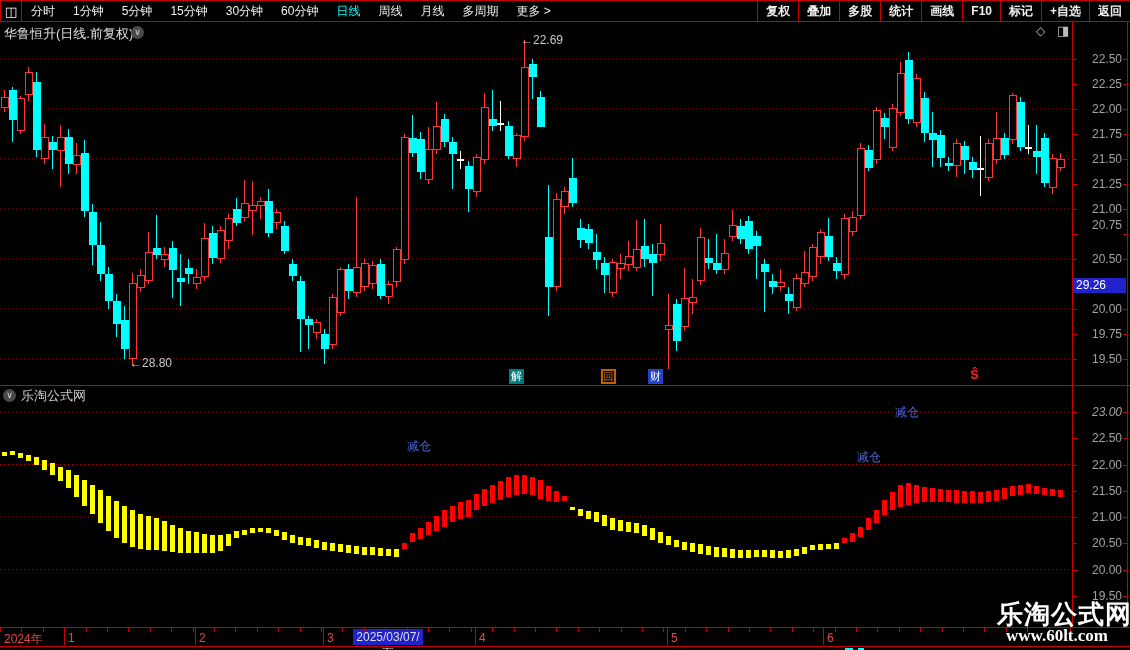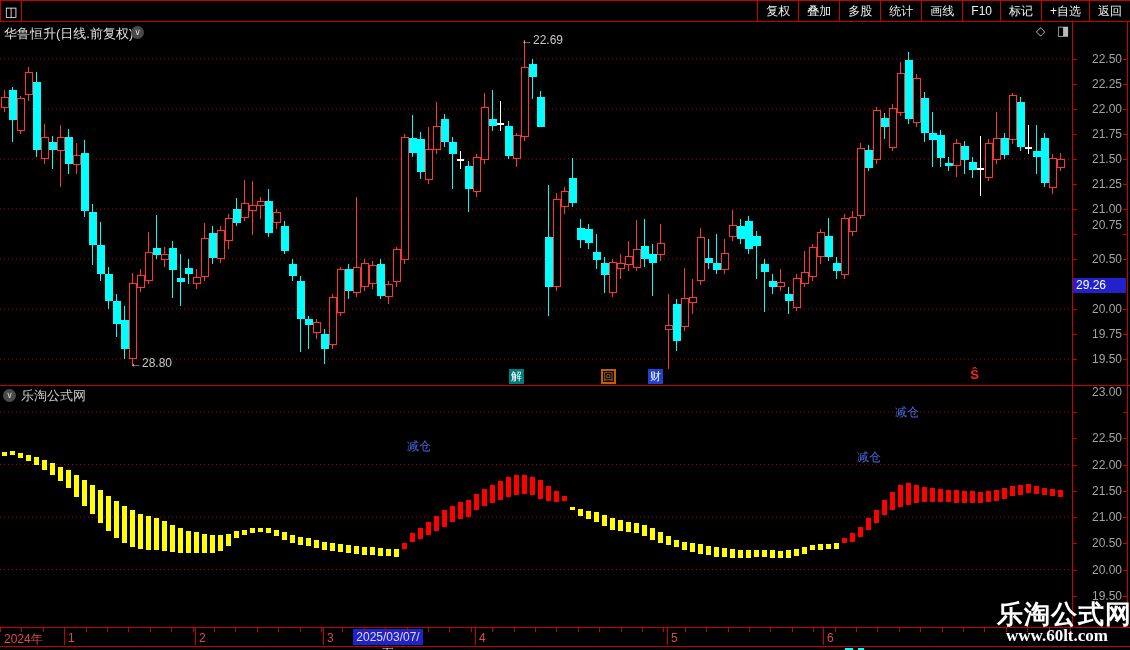--- a/index.html
+++ b/index.html
@@ -8,21 +8,21 @@
   
   #toolbar{position:absolute;left:0;top:0;width:1130px;height:22px;box-sizing:border-box;
     border-top:1px solid #c80000;border-bottom:1px solid #c80000;display:flex;align-items:stretch;background:#000;}
   .tb-ico{width:22px;display:flex;align-items:center;justify-content:center;color:#f0f0f0;font-size:13px;
     border-left:1px solid #c80000;border-right:1px solid #c80000;box-sizing:border-box;}
   #tb-left{display:flex;align-items:center;}
   #tb-left .tb-item{color:#f0f0f0;font-size:12px;padding:0 9px;white-space:nowrap;cursor:default;}
   #tb-left .tb-item.active{color:#00ffff;}
   #tb-right{margin-left:auto;display:flex;align-items:stretch;}
   #tb-right .tb-item{color:#f0f0f0;font-size:12px;padding:0 8px;display:flex;align-items:center;
-    border-left:1px solid #c80000;white-space:nowrap;cursor:default;}
+    border-left:1px solid #c80000;white-space:nowrap;cursor:default;font-weight:bold;}
   
   #title-row{position:absolute;left:0;top:22px;width:1072px;height:18px;}
   #chart-title{position:absolute;left:4px;top:3px;color:#e0e0e0;font-size:13px;}
   .circ{position:absolute;width:13px;height:13px;border-radius:50%;background:#4a4a4a;color:#d8d8d8;
     font-size:9px;line-height:12px;text-align:center;}
   #t-circ{left:131px;top:4px;}
   #ticon1{position:absolute;left:1036px;top:2px;color:#bbb;font-size:12px;}
   #ticon2{position:absolute;left:1057px;top:1px;color:#bbb;font-size:13px;}
   
   #mainsvg{position:absolute;left:0;top:22px;}
@@ -61,20 +61,33 @@
     font-family:"Liberation Serif","DejaVu Serif",serif;white-space:nowrap;}
   .frag{position:absolute;background:#00ffff;height:2px;}
 </style>
 </head>
 <body>
 
 <div id="screen">
 
   <div id="toolbar">
     <div class="tb-ico">◫</div>
+    <div id="tb-left">
+        <div class="tb-item">分时</div>
+        <div class="tb-item">1分钟</div>
+        <div class="tb-item">5分钟</div>
+        <div class="tb-item">15分钟</div>
+        <div class="tb-item">30分钟</div>
+        <div class="tb-item">60分钟</div>
+        <div class="tb-item active">日线</div>
+        <div class="tb-item">周线</div>
+        <div class="tb-item">月线</div>
+        <div class="tb-item">多周期</div>
+        <div class="tb-item">更多 &gt;</div>
+      </div>
     <div id="tb-right">
         <div class="tb-item">复权</div>
         <div class="tb-item">叠加</div>
         <div class="tb-item">多股</div>
         <div class="tb-item">统计</div>
         <div class="tb-item">画线</div>
         <div class="tb-item">F10</div>
         <div class="tb-item">标记</div>
         <div class="tb-item">+自选</div>
         <div class="tb-item">返回</div>
@@ -822,21 +835,21 @@
       <div class="ytick" style="left: 1123px; top: 259px;"></div>
       <div class="ylab" style="top: 302px;">20.00</div>
       <div class="ytick" style="left: 1072px; top: 309px;"></div>
       <div class="ytick" style="left: 1123px; top: 309px;"></div>
       <div class="ylab" style="top: 327px;">19.75</div>
       <div class="ytick" style="left: 1072px; top: 334px;"></div>
       <div class="ytick" style="left: 1123px; top: 334px;"></div>
       <div class="ylab" style="top: 352px;">19.50</div>
       <div class="ytick" style="left: 1072px; top: 359px;"></div>
       <div class="ytick" style="left: 1123px; top: 359px;"></div>
-      <div class="ylab" style="top: 385px;">23.00</div>
+      <div class="ylab" style="top: 405px; font-style: italic;">23.00</div>
       <div class="ytick" style="left: 1072px; top: 412px;"></div>
       <div class="ytick" style="left: 1123px; top: 412px;"></div>
       <div class="ylab" style="top: 431.25px;">22.50</div>
       <div class="ytick" style="left: 1072px; top: 438.25px;"></div>
       <div class="ytick" style="left: 1123px; top: 438.25px;"></div>
       <div class="ylab" style="top: 457.5px;">22.00</div>
       <div class="ytick" style="left: 1072px; top: 464.5px;"></div>
       <div class="ytick" style="left: 1123px; top: 464.5px;"></div>
       <div class="ylab" style="top: 483.75px;">21.50</div>
       <div class="ytick" style="left: 1072px; top: 490.75px;"></div>

